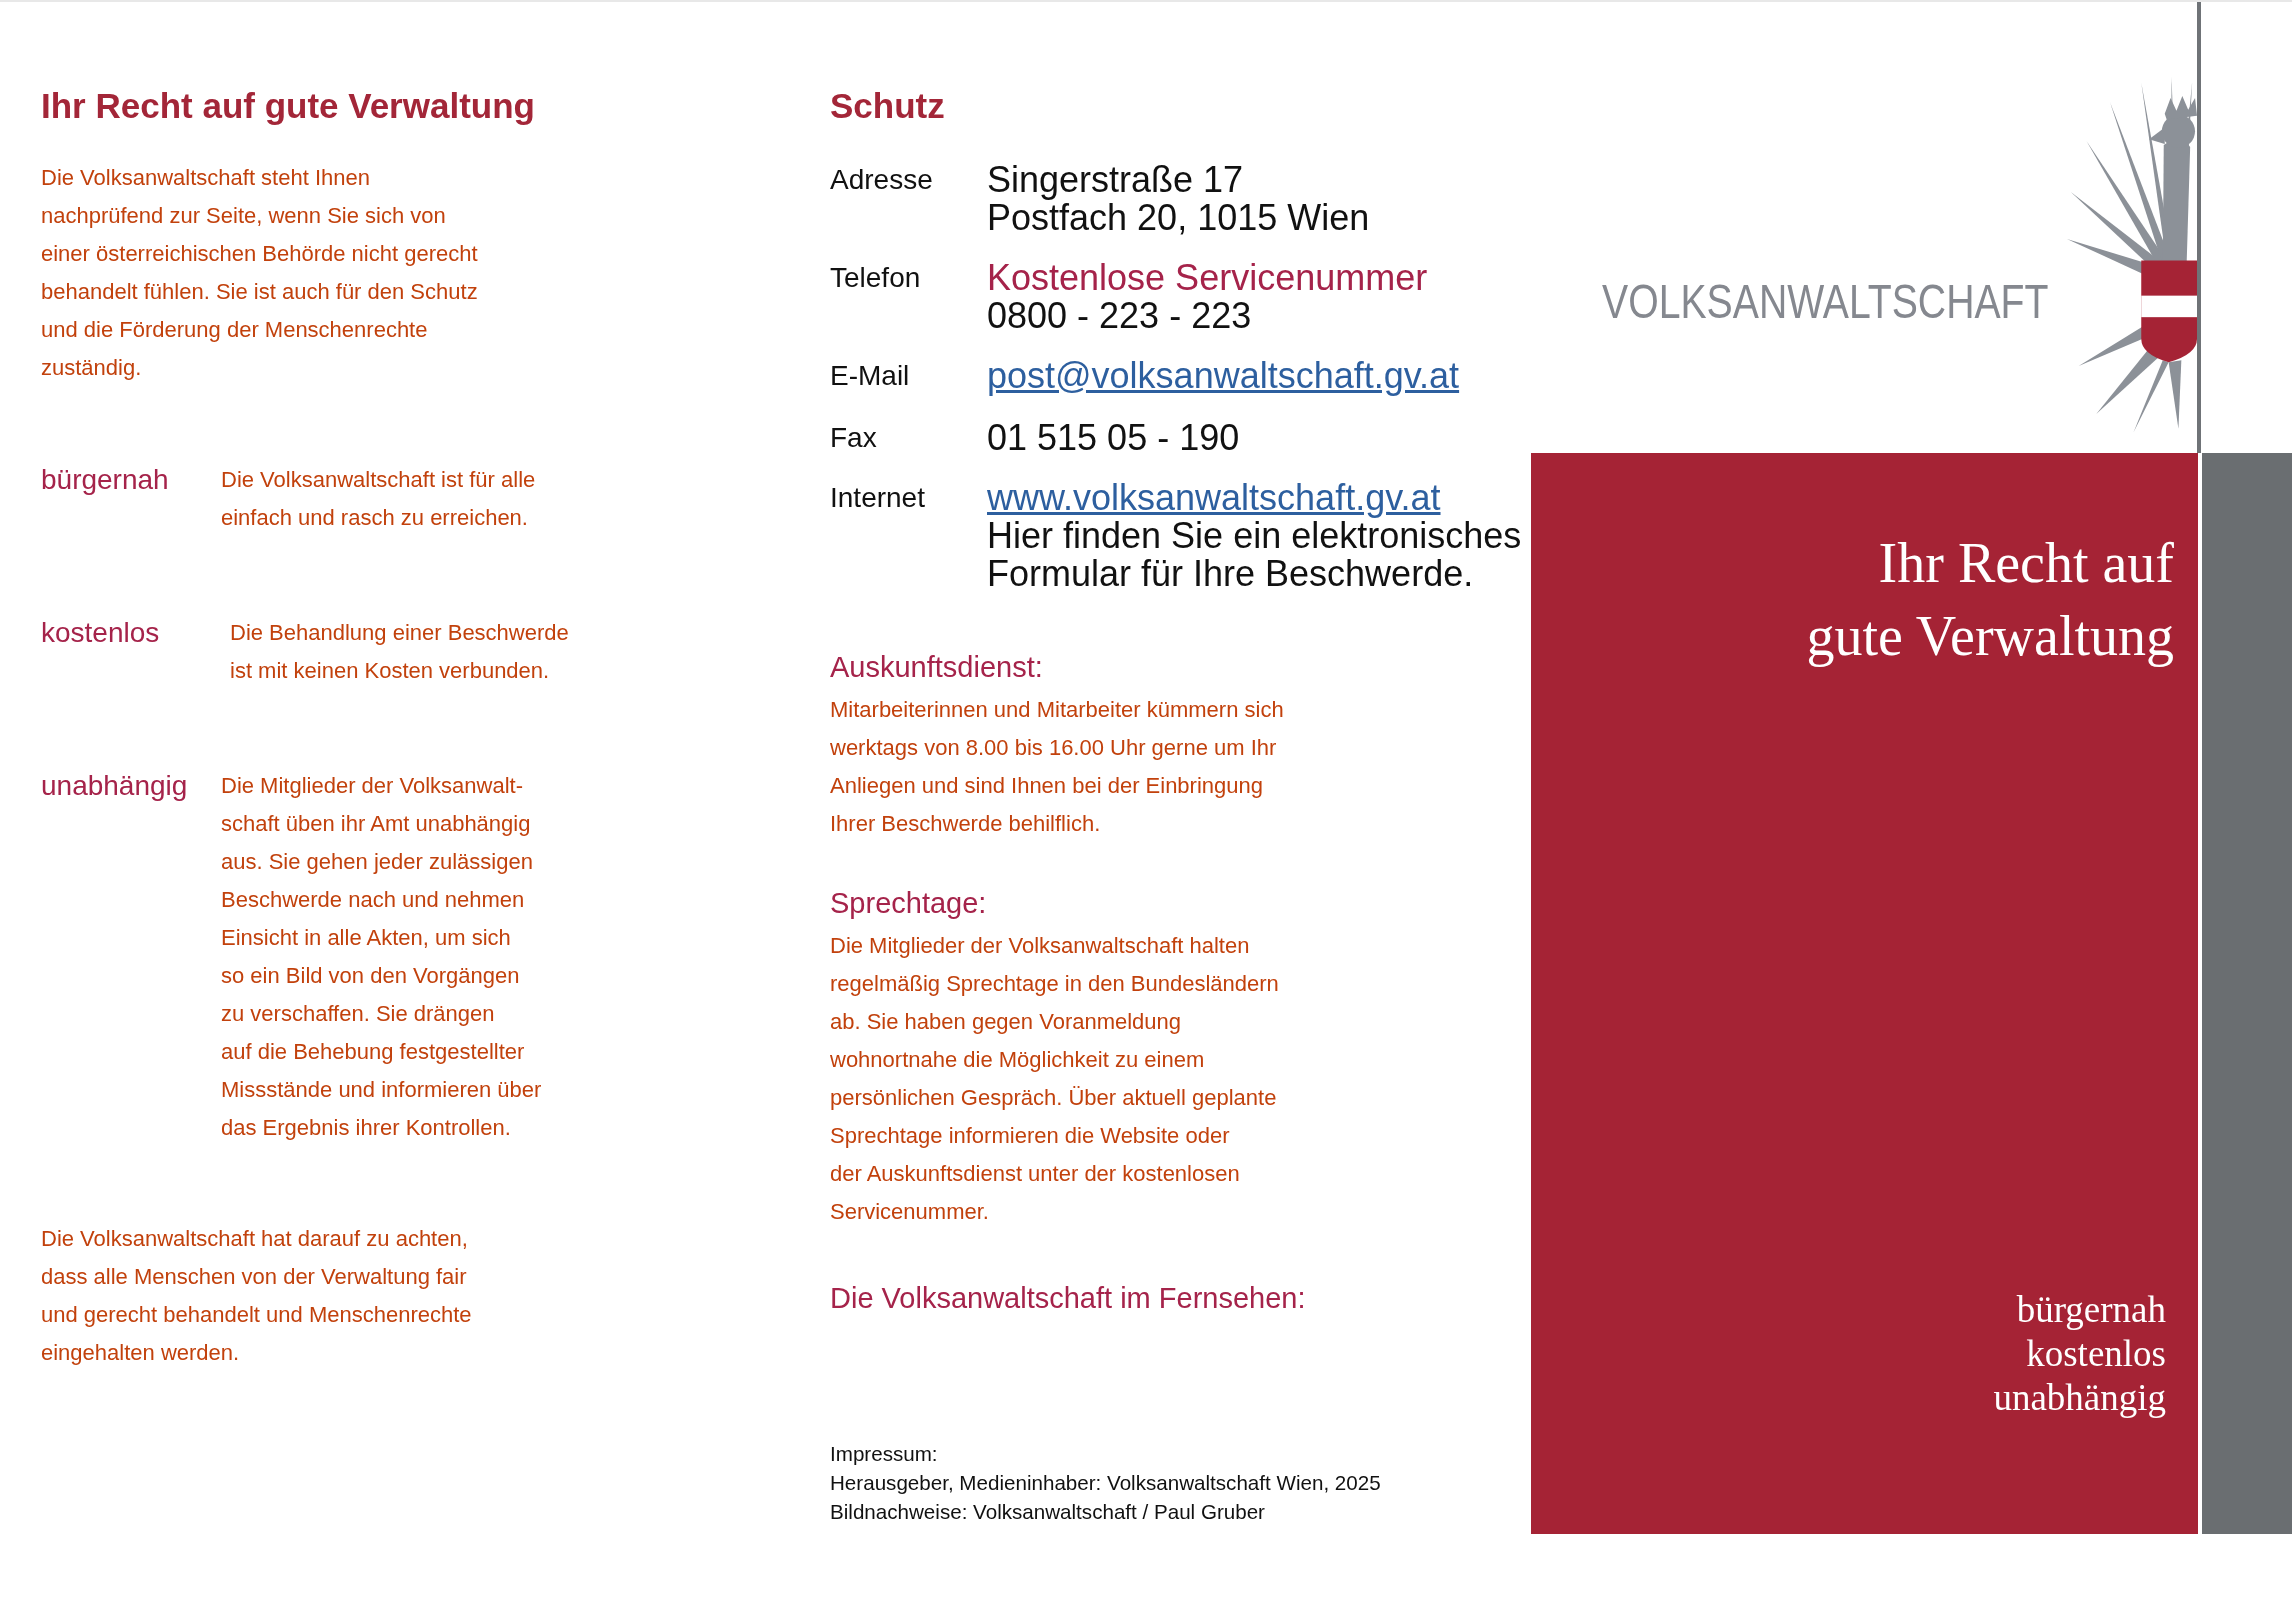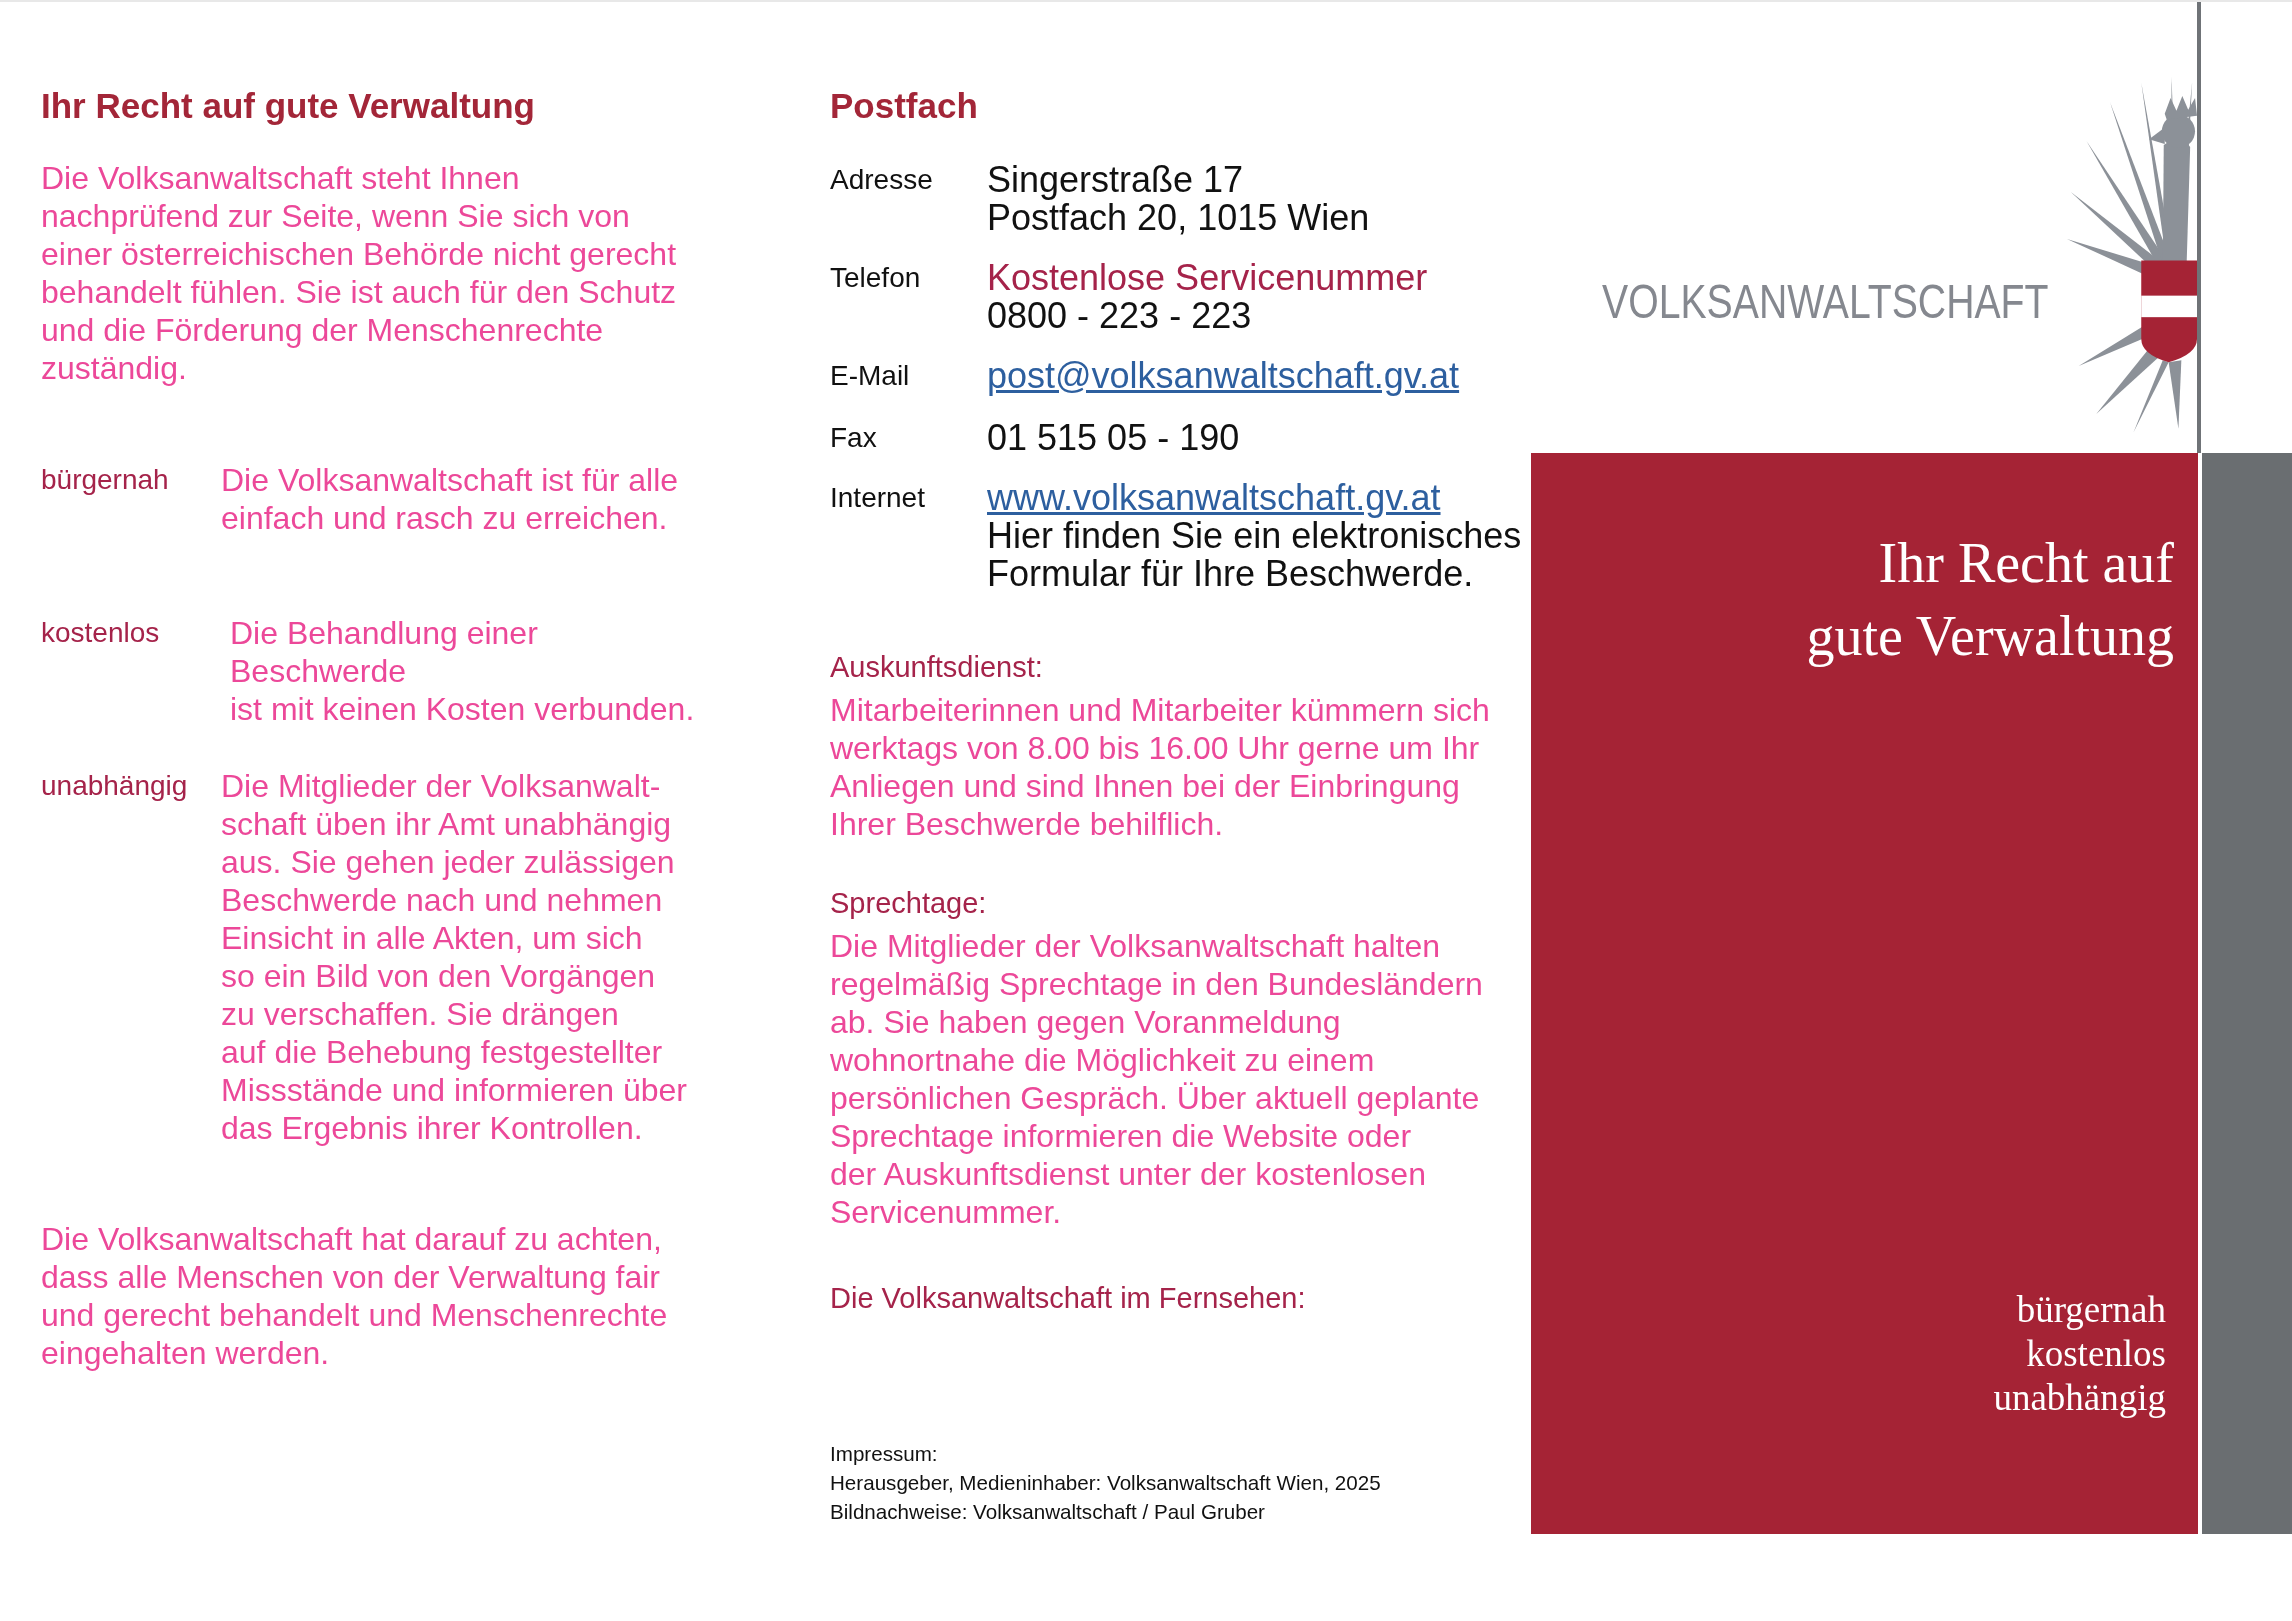--- a/index.html
+++ b/index.html
@@ -3,21 +3,21 @@
 <meta charset="utf-8">
 <style>
   html,body{margin:0;padding:0;background:#e8e8e8;}
   #page{
     position:relative;width:2293px;height:1621px;background:#ffffff;
     font-family:"Liberation Sans","DejaVu Sans",sans-serif;color:#111111;
     overflow:hidden;margin:2px auto;
   }
   .abs{position:absolute;}
   .pre{white-space:pre-line;}
-  .body-text{font-size:32px;line-height:38px;color:#ec4899;}
+  .body-text{font-size:22px;line-height:38px;color:#c2410c;}
   .h-red{font-size:35px;font-weight:bold;color:#a32638;}
   .sub-red{font-size:29px;color:#a5234a;}
   .term-red{font-size:28px;line-height:38px;color:#a5234a;}
   .label{font-size:28px;line-height:38px;color:#111111;}
   .red-line{color:#a5234a;}
   .link{color:#2d5f9f;text-decoration:underline;cursor:pointer;}
   .imprint{font-size:20.6px;line-height:29px;color:#111111;}
   .vline{background:#6f7377;}
   .red-panel{background:#a52335;}
   .gray-bar{background:#6a6e71;}
@@ -67,21 +67,21 @@
 zu verschaffen. Sie drängen
 auf die Behebung festgestellter
 Missstände und informieren über
 das Ergebnis ihrer Kontrollen.</div>
 
   <div class="abs body-text pre" style="left:41px;top:1218px;width:667px;">Die Volksanwaltschaft hat darauf zu achten,
 dass alle Menschen von der Verwaltung fair
 und gerecht behandelt und Menschenrechte
 eingehalten werden.</div>
 
-  <div class="abs h-red" style="left:830px;top:84px;">Postfach</div>
+  <div class="abs h-red" style="left:830px;top:84px;">Schutz</div>
 
   <div class="abs label" style="left:830px;top:159px;">Adresse</div>
   <div class="abs contact-value" style="left:987px;top:159px;">
     <div>Singerstraße 17</div>
     <div>Postfach 20, 1015 Wien</div>
   </div>
 
   <div class="abs label" style="left:830px;top:257px;">Telefon</div>
   <div class="abs contact-value" style="left:987px;top:257px;">
     <div class="red-line">Kostenlose Servicenummer</div>

